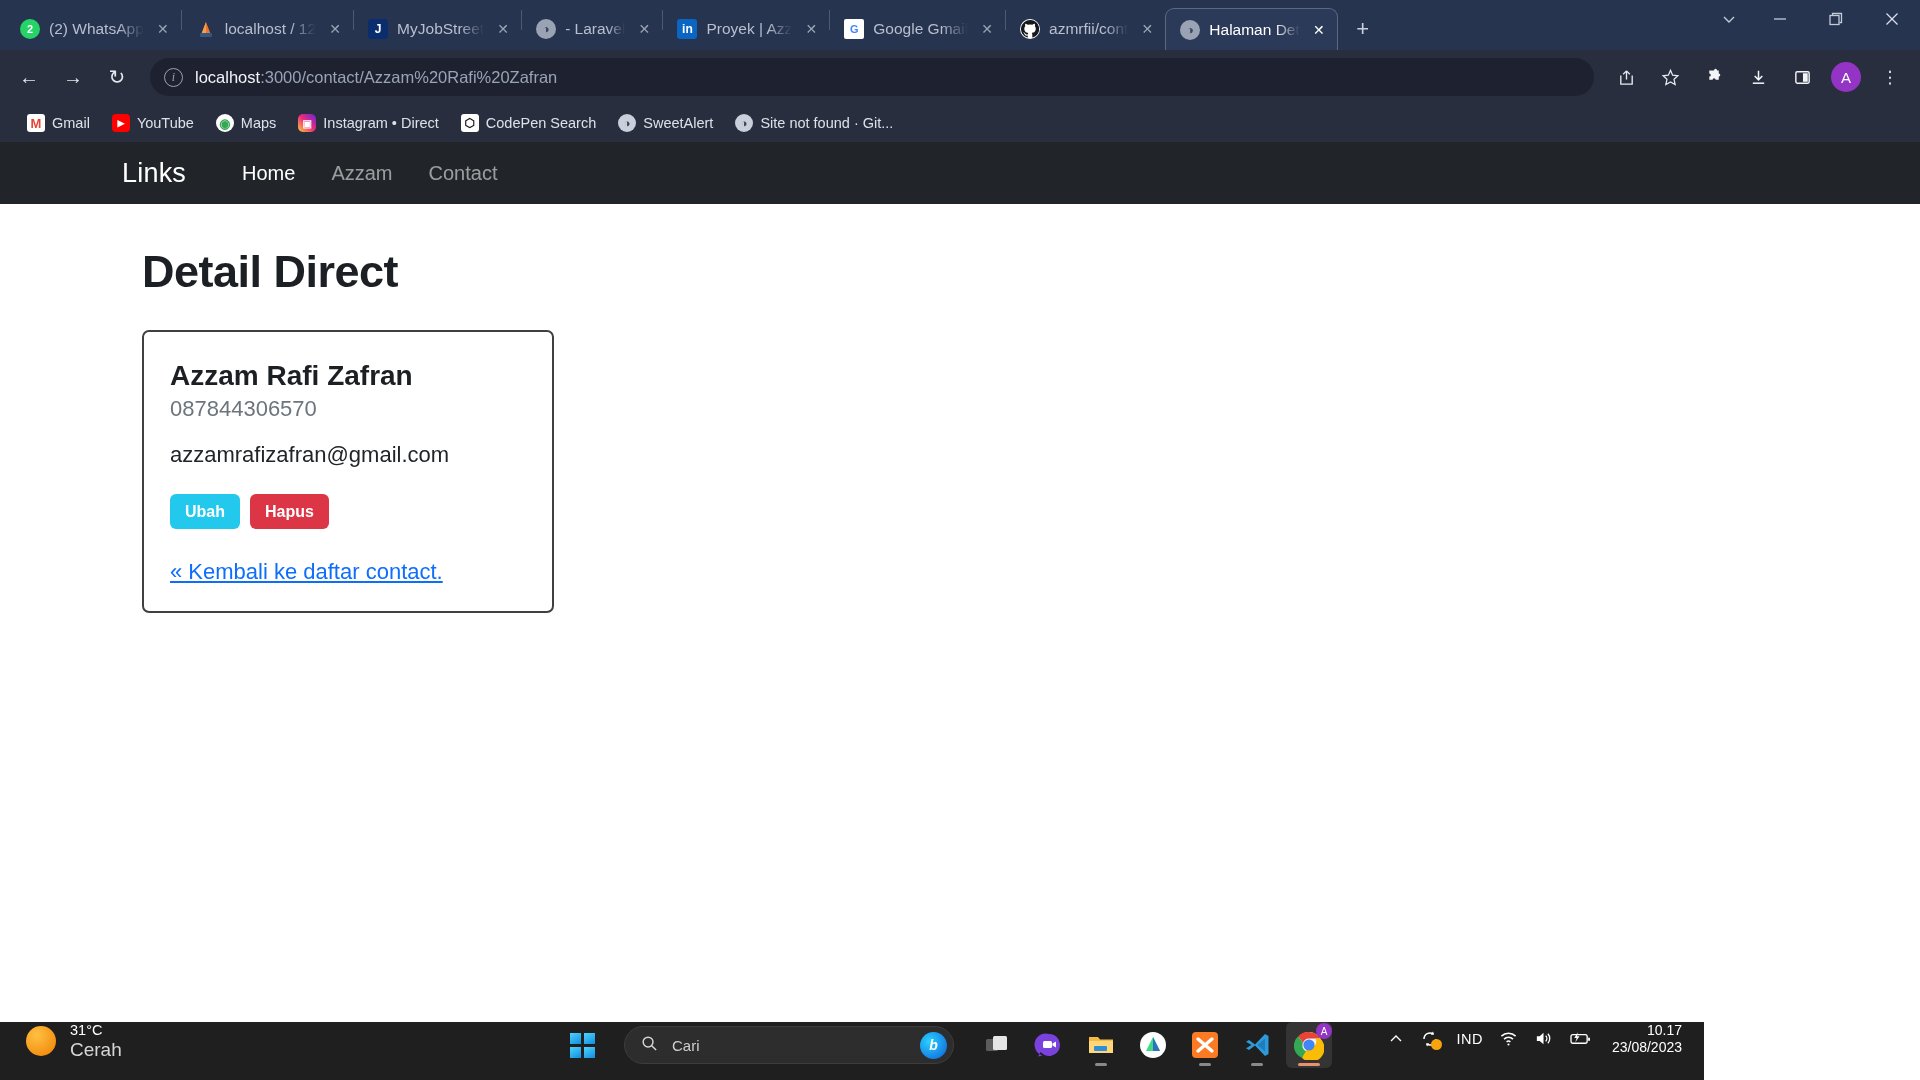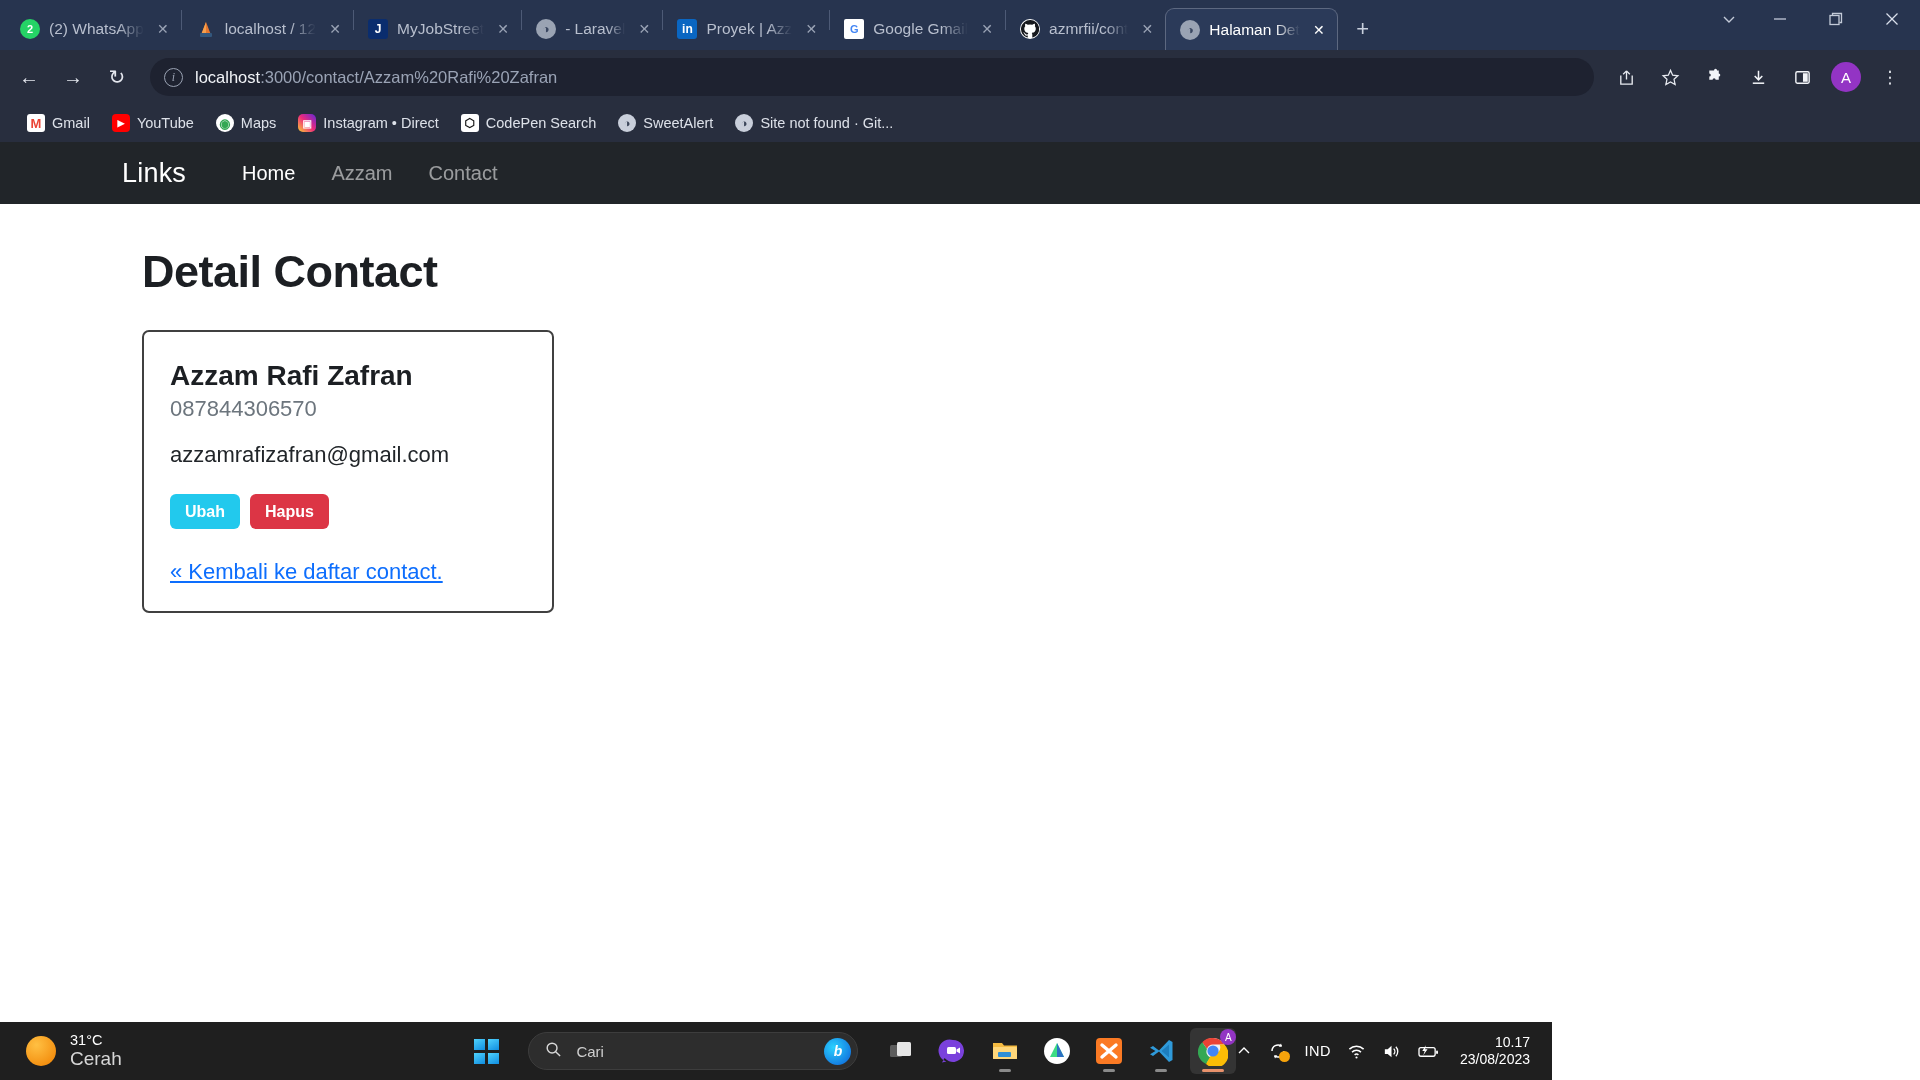--- a/index.html
+++ b/index.html
@@ -199,23 +199,23 @@
   }
   .btn-ubah { background: #22c9ed; }
   .btn-hapus { background: #dc3545; }
   .back-link {
     font-size: 22px; color: #0d6efd; text-decoration: underline;
   }
 
   
   .taskbar {
     position: absolute; left: 0; bottom: 0;
-    width: 1552px; height: 58px;
+    width: 1704px; height: 58px;
     background: #1f1f1f;
-    display: flex; align-items: center;
+    display: flex; align-items: flex-start;
   }
   .weather {
     display: flex; align-items: center; gap: 14px;
     padding-left: 26px; width: 560px;
   }
   .sun {
     width: 30px; height: 30px; border-radius: 50%;
     background: radial-gradient(circle at 35% 30%, #ffc043, #f08000);
   }
   .weather-text { display: flex; flex-direction: column; line-height: 1.15; }
@@ -451,21 +451,21 @@
     <div class="site-nav">
       <div class="brand">Links</div>
       <div class="nav-links">
         <a class="nav-link active">Home</a>
         <a class="nav-link">Azzam</a>
         <a class="nav-link">Contact</a>
       </div>
     </div>
 
     <div class="page-body">
-      <h1 class="page-title">Detail Contact</h1>
+      <h1 class="page-title">Detail Direct</h1>
 
       <div class="card">
         <div class="card-name">Azzam Rafi Zafran</div>
         <div class="card-phone">087844306570</div>
         <div class="card-email">azzamrafizafran@gmail.com</div>
 
         <div class="btn-row">
           <button class="btn btn-ubah">Ubah</button>
           <button class="btn btn-hapus">Hapus</button>
         </div>

